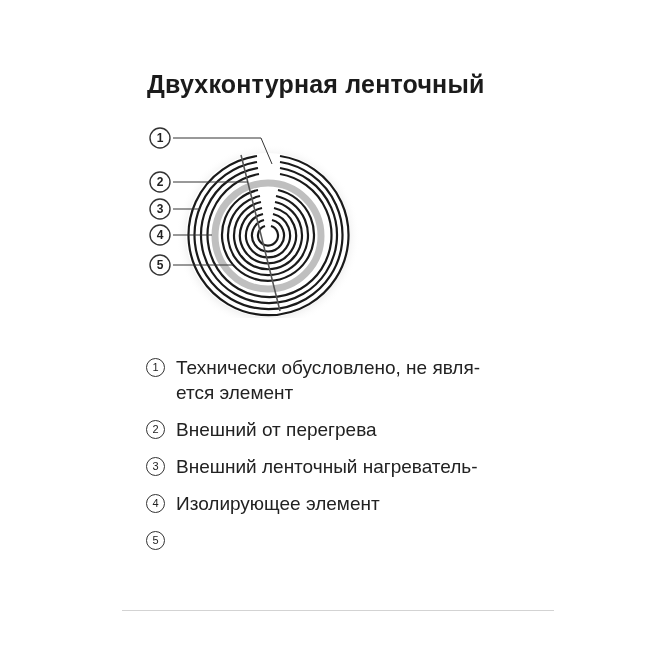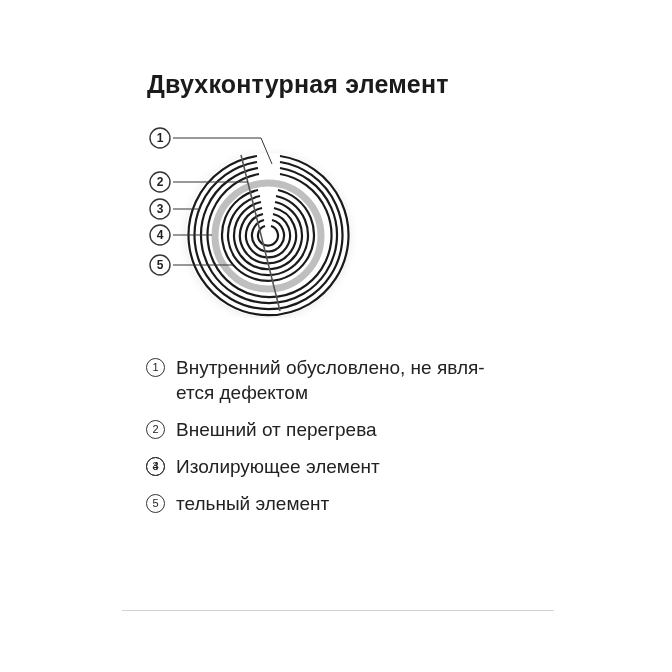--- a/index.html
+++ b/index.html
@@ -11,21 +11,21 @@
   .legend { position:absolute; left:146px; top:355px; width:420px; }
   .item { position:relative; padding-left:30px; font-size:19px; line-height:25px; margin-bottom:12px; color:#222; }
   .num { position:absolute; left:0; top:3px; width:17px; height:17px; border:1.3px solid #333;
          border-radius:50%; font-size:11px; line-height:17px; text-align:center; box-sizing:content-box; color:#222; }
   .line { display:block; white-space:nowrap; }
   .divider { position:absolute; left:122px; top:610px; width:432px; height:1px; background:#d3d3d3; }
 </style>
 </head>
 <body>
 
-<div class="title">Двухконтурная элемент</div>
+<div class="title">Двухконтурная ленточный</div>
 
 <div class="diagram">
   <svg width="240" height="200" viewBox="0 0 240 200">
     <defs>
       <radialGradient id="glow" cx="50%" cy="50%" r="50%">
         <stop offset="80%" stop-color="#dcdcdc"></stop>
         <stop offset="100%" stop-color="#ffffff" stop-opacity="0"></stop>
       </radialGradient>
     </defs>
 
@@ -75,33 +75,33 @@
         <text x="20" y="121">4</text>
         <text x="20" y="151">5</text>
       </g>
     </g>
   </svg>
 </div>
 
 <div class="legend">
   <div class="item">
     <span class="num">1</span>
-    <span class="line">Внутренний обусловлено, не явля-</span>
-    <span class="line">ется дефектом</span>
+    <span class="line">Технически обусловлено, не явля-</span>
+    <span class="line">ется элемент</span>
   </div>
   <div class="item">
     <span class="num">2</span>
     <span class="line">Внешний от перегрева</span>
   </div>
   <div class="item">
     <span class="num">3</span>
+    <span class="line">Внешний ленточный нагреватель-</span>
   </div>
   <div class="item">
     <span class="num">4</span>
     <span class="line">Изолирующее элемент</span>
   </div>
   <div class="item">
     <span class="num">5</span>
-    <span class="line">тельный элемент</span>
   </div>
 </div>
 
 <div class="divider"></div>
 
 </body></html>

